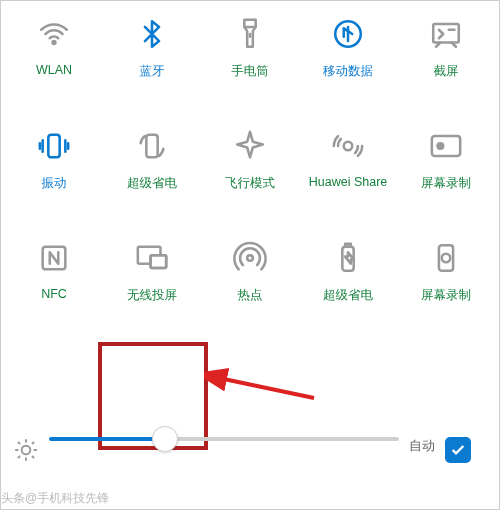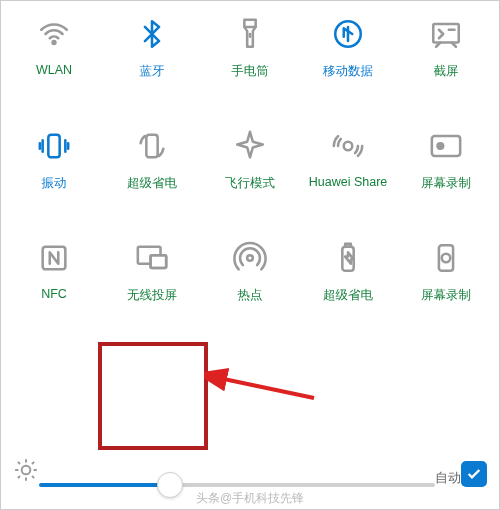--- a/index.html
+++ b/index.html
@@ -46,26 +46,27 @@
     position: absolute;
     border: 4px solid #b02020;
     pointer-events: none;
   }
   .arrow {
     position: absolute;
     pointer-events: none;
   }
   .slider-row {
     position: absolute;
-    left: 0; right: 0;
+    left: 0; right: 16px;
     bottom: 22px;
     height: 50px;
     display: flex;
-    align-items: flex-end;
+    align-items: flex-start;
     padding: 0 12px;
+    gap: 10px;
   }
   .brightness-track {
     flex: 1;
     height: 4px;
     background: linear-gradient(to right, #0b7bd1 0 33%, #d0d0d0 33% 100%);
     position: relative;
     border-radius: 2px;
   }
   .brightness-thumb {
     position: absolute;
@@ -82,21 +83,21 @@
   .auto-check {
     width: 26px; height: 26px;
     background: #0b7bd1;
     border-radius: 5px;
     display: flex; align-items: center; justify-content: center;
   }
   .watermark {
     position: absolute;
     bottom: 2px;
     width: 100%;
-    text-align: center;
+    text-align: left;
     font-size: 12px;
     color: #bbb;
     pointer-events: none;
   }
 </style>
 </head>
 <body>
 
 <div class="grid" id="grid">
     <div class="tile inactive" id="tile-wlan">

